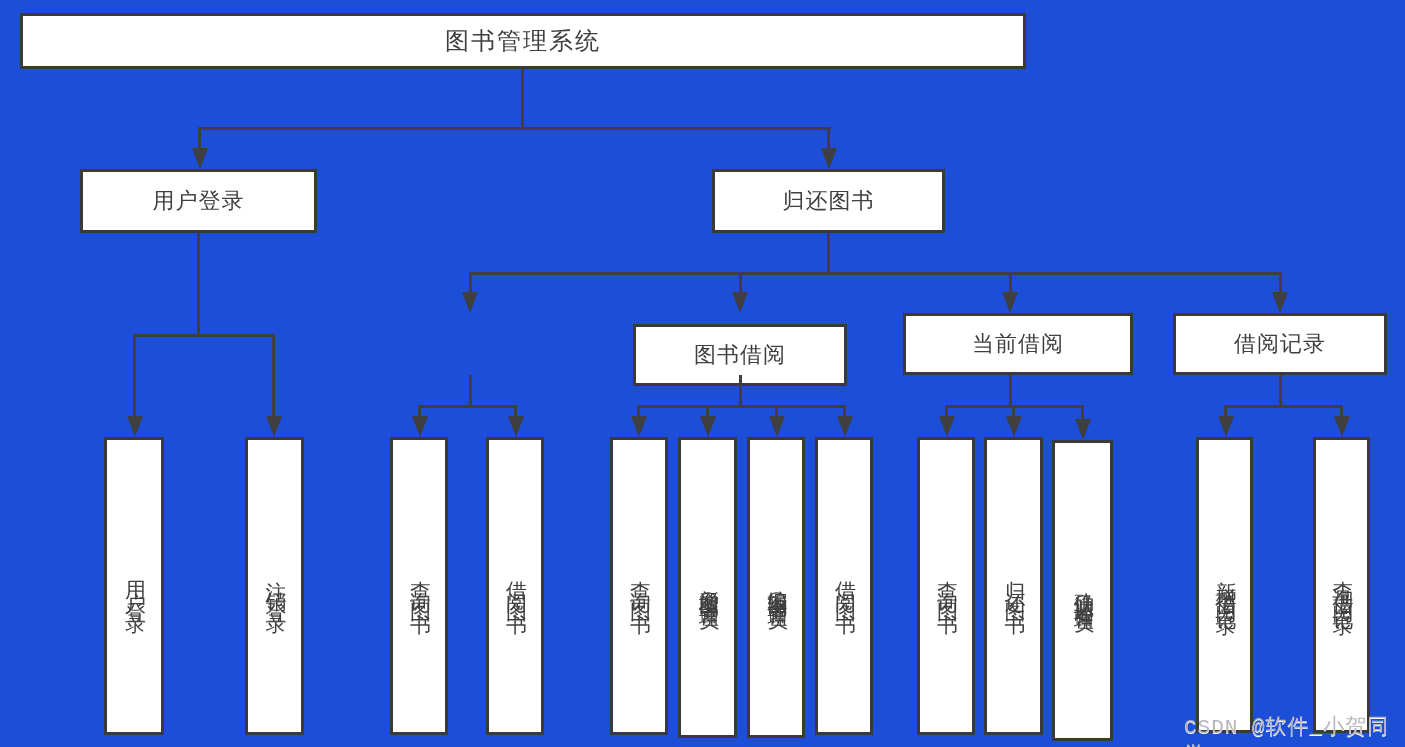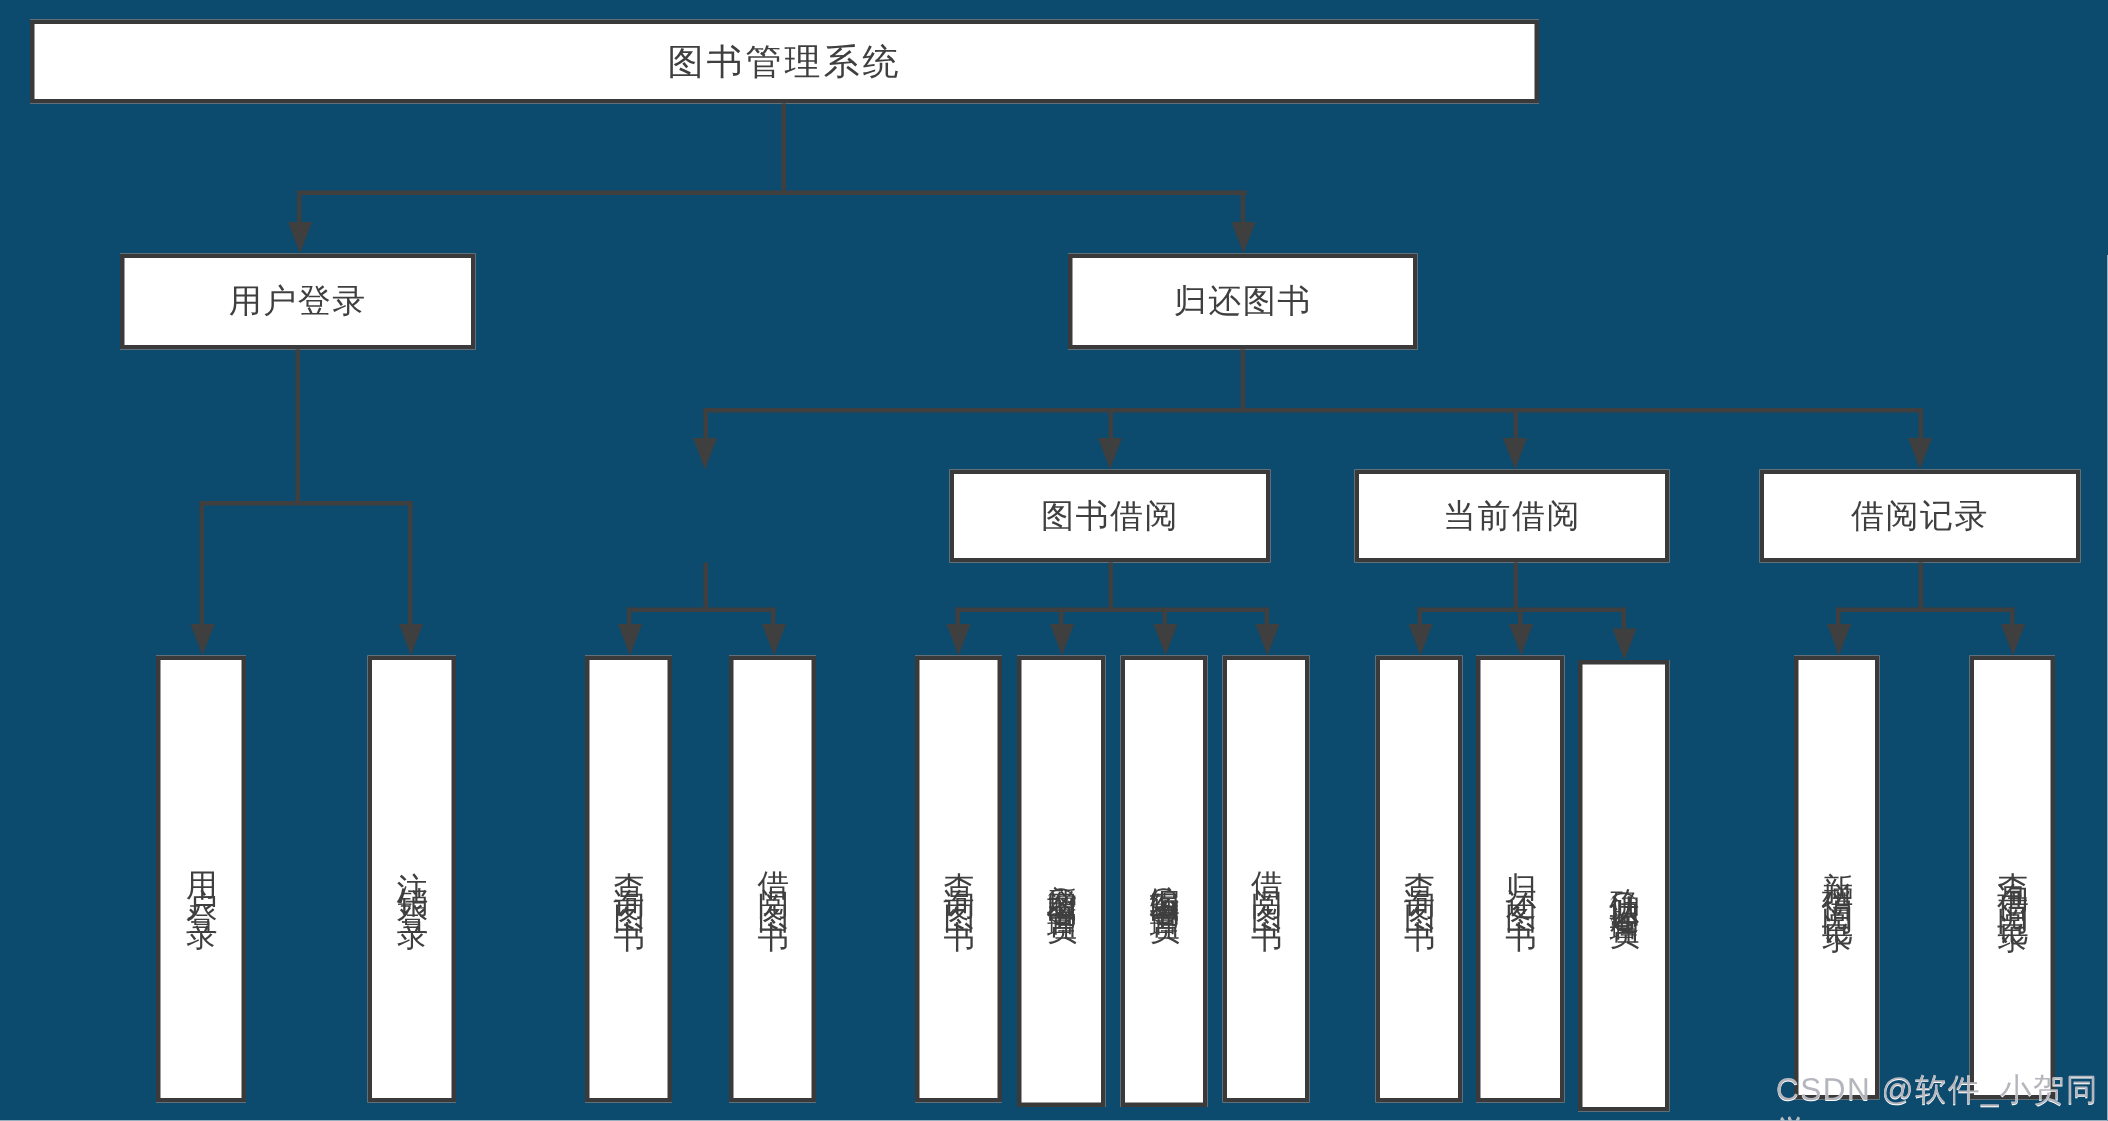--- a/index.html
+++ b/index.html
@@ -1,18 +1,18 @@
 <!DOCTYPE html>
 <html><head>
 <meta charset="utf-8">
 <style>
   html,body { margin:0; padding:0; background:#ffffff; }
   .stage {
-    position:relative; width:1405px; height:747px; background:#0c4a6e;
-    font-family:Liberation Sans, sans-serif; overflow:hidden;
+    position:relative; width:1405px; height:747px; background:#1d4ed8;
+    font-family:Liberation Mono, monospace; overflow:hidden;
   }
   .box {
     position:absolute; box-sizing:border-box; background:#ffffff;
     border:3px solid #3a3a3a; color:#3f3f3f;
     display:flex; align-items:center; justify-content:center;
     text-align:center; white-space:nowrap;
   }
   .root-box  { font-size:24px; letter-spacing:2px; }
   .lvl-box   { font-size:22px; letter-spacing:1px; }
   .leaf-box  {
@@ -37,22 +37,22 @@
 </head>
 <body>
 
 <div class="stage">
 
   <div class="box root-box" style="left:20px; top:13px; width:1006px; height:56px;">图书管理系统</div>
 
   <div class="box lvl-box" style="left:80px; top:169px; width:237px; height:64px;">用户登录</div>
   <div class="box lvl-box" style="left:712px; top:169px; width:233px; height:64px;">归还图书</div>
 
-  <div class="box lvl-box" style="left:633px; top:313px; width:214px; height:62px;">图书借阅</div>
-  <div class="box lvl-box" style="left:903px; top:313px; width:210px; height:62px;">当前借阅</div>
+  <div class="box lvl-box" style="left:633px; top:324px; width:214px; height:62px;">图书借阅</div>
+  <div class="box lvl-box" style="left:903px; top:313px; width:230px; height:62px;">当前借阅</div>
   <div class="box lvl-box" style="left:1173px; top:313px; width:214px; height:62px;">借阅记录</div>
 
   <div class="box leaf-box" style="left:104px; top:437px; width:60px; height:298px;">用户登录</div>
   <div class="box leaf-box" style="left:245px; top:437px; width:59px; height:298px;">注销登录</div>
 
   <div class="box leaf-box" style="left:390px; top:437px; width:58px; height:298px;">查询图书</div>
   <div class="box leaf-box" style="left:486px; top:437px; width:58px; height:298px;">借阅图书</div>
 
   <div class="box leaf-box" style="left:610px; top:437px; width:58px; height:298px;">查询图书</div>
   <div class="box leaf-box leaf-tight" style="left:678px; top:437px; width:59px; height:301px;">新增图书（管理员）</div>

